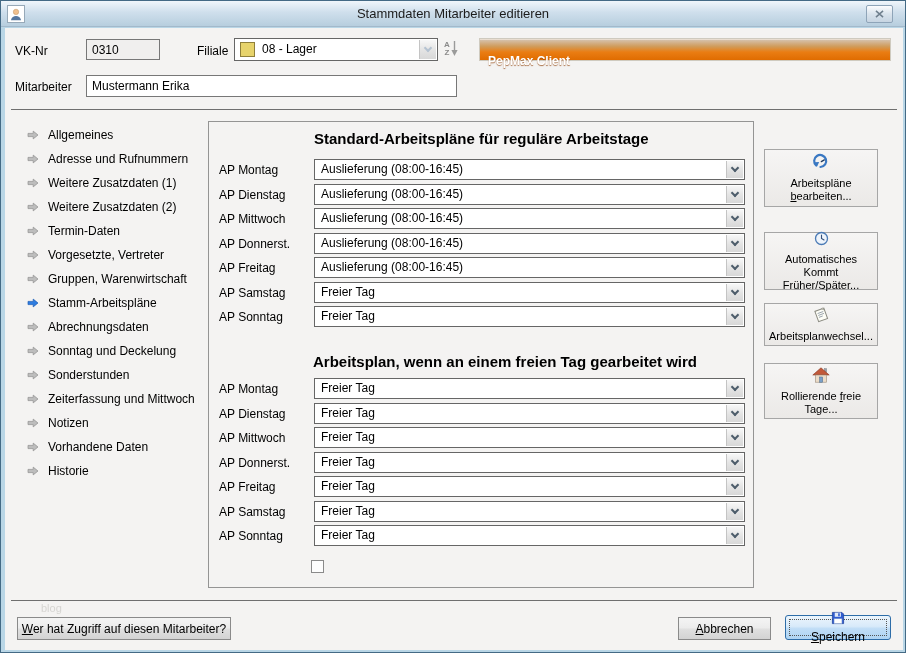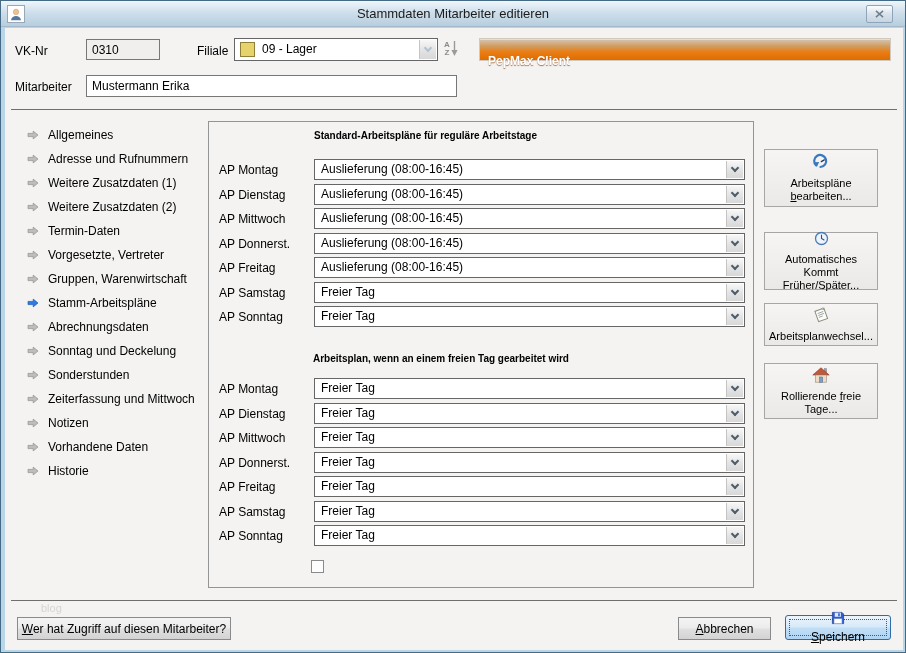--- a/index.html
+++ b/index.html
@@ -44,21 +44,21 @@
   .hr{position:absolute;left:6px;right:6px;height:0;border-top:1px solid #6f6f6f;}
 
   .sidebar{position:absolute;left:22px;top:95px;width:180px;height:370px;}
   .nav-item{position:absolute;left:0;width:100%;height:24px;display:flex;align-items:center;gap:9px;cursor:default;}
   .nav-arrow{display:flex;}
   .nav-arrow svg path{fill:#bdbdbd;stroke:#8f8f8f;stroke-width:.7;}
   .nav-item.active .nav-arrow svg path{fill:#2d7ce0;stroke:#1d5cb4;}
   .nav-label{font-size:12px;color:#000;white-space:nowrap;}
 
   .main-box{position:absolute;left:203px;top:93px;width:546px;height:467px;border:1px solid #949494;}
-  .sec-head{position:absolute;font-size:10px;font-weight:bold;color:#000;white-space:nowrap;}
+  .sec-head{position:absolute;font-size:15px;font-weight:bold;color:#000;white-space:nowrap;}
 
   .ap-row{position:absolute;left:214px;width:531px;height:21px;}
   .ap-label{position:absolute;left:0;top:4px;font-size:12px;}
   .ap-row .combo{left:95px;top:0;width:431px;height:21px;}
   .ap-row .combo .combo-text{line-height:19px;}
 
   .cb-box{position:absolute;width:13px;height:13px;border:1px solid #8a8a8a;background:#fdfdfd;}
   .cb-label{position:absolute;font-size:12px;}
 
   .side-btn{position:absolute;left:759px;width:114px;border:1px solid #a6a6a6;
@@ -96,21 +96,21 @@
     </span>
   </div>
 
   <div class="content">
 
     <span class="lab" style="left:10px;top:16px;">VK-Nr</span>
     <input class="field" style="left: 81px; top: 11px; width: 74px; height: 21px;" readonly="" value="0310">
     <span class="lab" style="left:192px;top:16px;">Filiale</span>
     <div class="combo" style="left:229px;top:10px;width:204px;height:23px;">
       <span class="swatch"></span>
-      <span class="combo-text" style="left:27px;line-height:21px;">09 - Lager</span>
+      <span class="combo-text" style="left:27px;line-height:21px;">08 - Lager</span>
       <span class="combo-btn">
           <i class="chev pale"></i>
         </span>
     </div>
     <span class="sortbtn" style="left:437px;top:11px;">
       <span class="az">A<br>Z</span>
       <svg width="7" height="17" viewBox="0 0 7 17">
         <path d="M3.5 1v10" stroke="#9a9a9a" stroke-width="1.4"></path>
         <path d="M0.4 10h6.2L3.5 16z" fill="#9a9a9a"></path>
       </svg>

